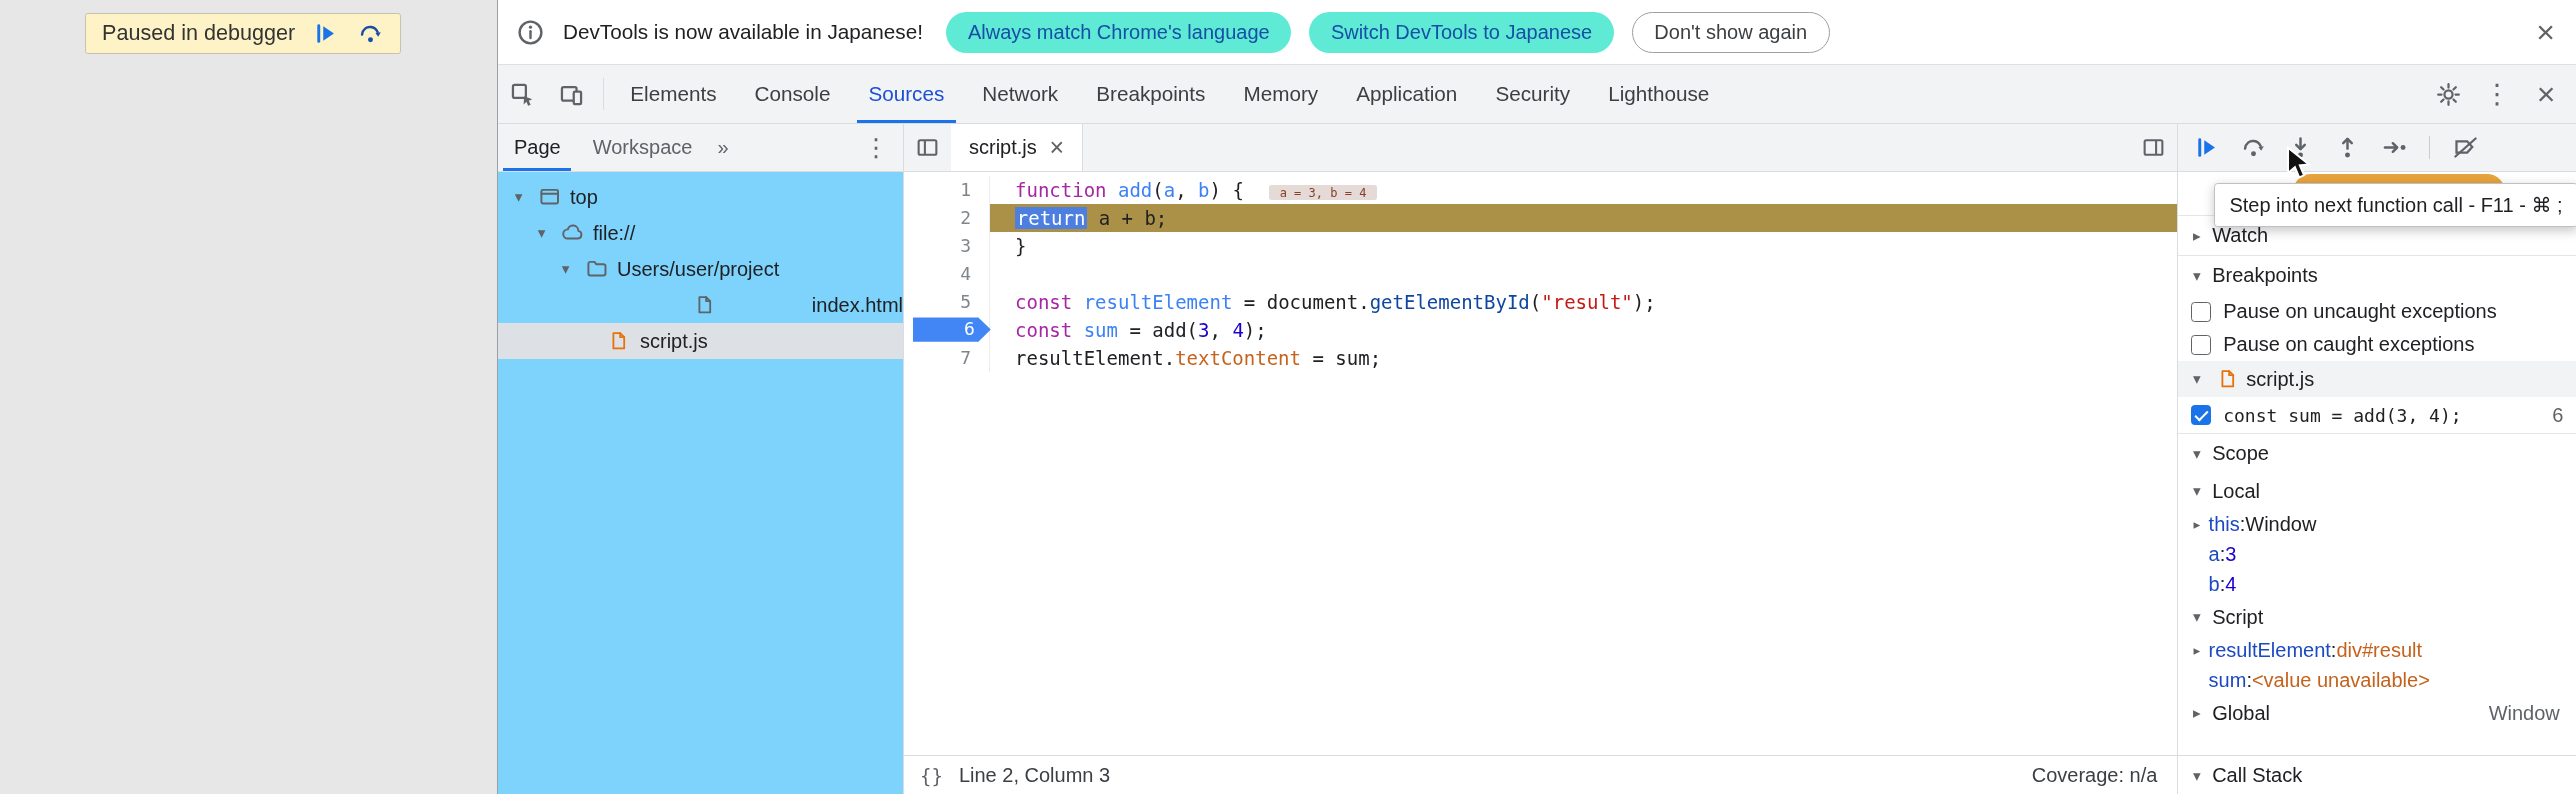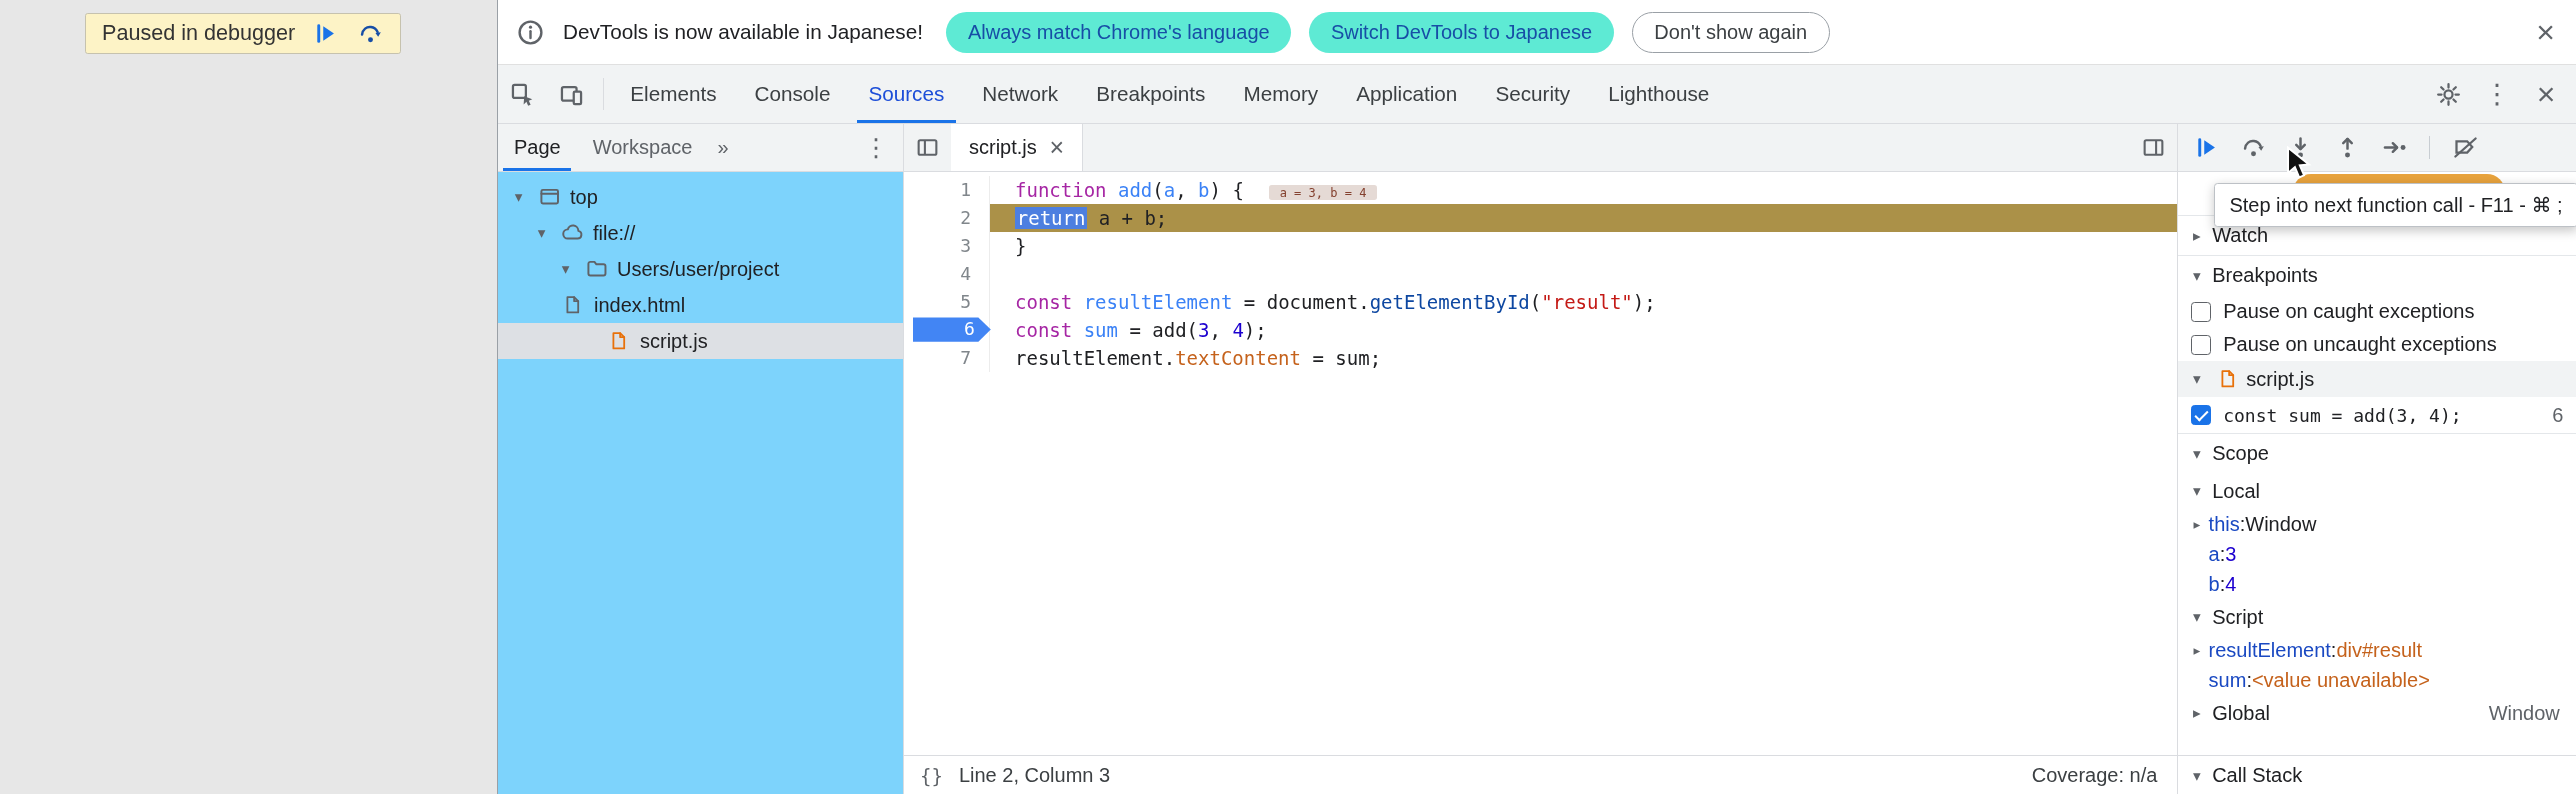--- a/index.html
+++ b/index.html
@@ -242,21 +242,21 @@
             </div>
             <div class="tree-row" style="padding-left: 56px;">
               <span class="tri">▾</span>
               <span class="tree-icon">
                 <svg width="23.4" height="23.4" viewBox="0 0 24 24" fill="none" stroke="#5f6368" stroke-width="2" stroke-linecap="round" stroke-linejoin="round">
                   <path d="M3.5 7a2 2 0 0 1 2-2h4.2l2 2.5h7.3a2 2 0 0 1 2 2V17a2 2 0 0 1-2 2H5.5a2 2 0 0 1-2-2z"></path>
                 </svg>
               </span>
               <span class="tree-label">Users/user/project</span>
             </div>
-            <div class="tree-row" style="padding-left: 33px;">
+            <div class="tree-row" style="padding-left: 79px; justify-content: space-between;">
               <span class="tri"></span>
               <span class="tree-icon">
                 <svg width="21.6" height="21.6" viewBox="0 0 24 24" fill="none" stroke="#5f6368" stroke-width="2" stroke-linecap="round" stroke-linejoin="round">
                   <path d="M6 3.5h7.5L18 8v12.5H6z"></path>
                   <path d="M13.5 3.5V8H18"></path>
                 </svg>
               </span>
               <span class="tree-label">index.html</span>
             </div>
             <div class="tree-row selected" style="padding-left: 79px;">
@@ -385,25 +385,25 @@
           <span class="tri">▸</span>
           <span>Watch</span>
         </div>
 
         <div class="section-header">
           <span class="tri">▾</span>
           <span>Breakpoints</span>
         </div>
         <div class="cb-row">
           <span class="checkbox"></span>
-          <span>Pause on caught exceptions</span>
+          <span>Pause on uncaught exceptions</span>
         </div>
         <div class="cb-row">
           <span class="checkbox"></span>
-          <span>Pause on uncaught exceptions</span>
+          <span>Pause on caught exceptions</span>
         </div>
         <div class="bp-group-header">
           <span class="tri">▾</span>
           <span class="tree-icon" id="bp-js-icon">
               <svg width="21.6" height="21.6" viewBox="0 0 24 24" fill="none" stroke="#e8710a" stroke-width="2" stroke-linecap="round" stroke-linejoin="round">
                 <path d="M6 3.5h7.5L18 8v12.5H6z"></path>
                 <path d="M13.5 3.5V8H18"></path>
               </svg>
             </span>
           <span>script.js</span>

